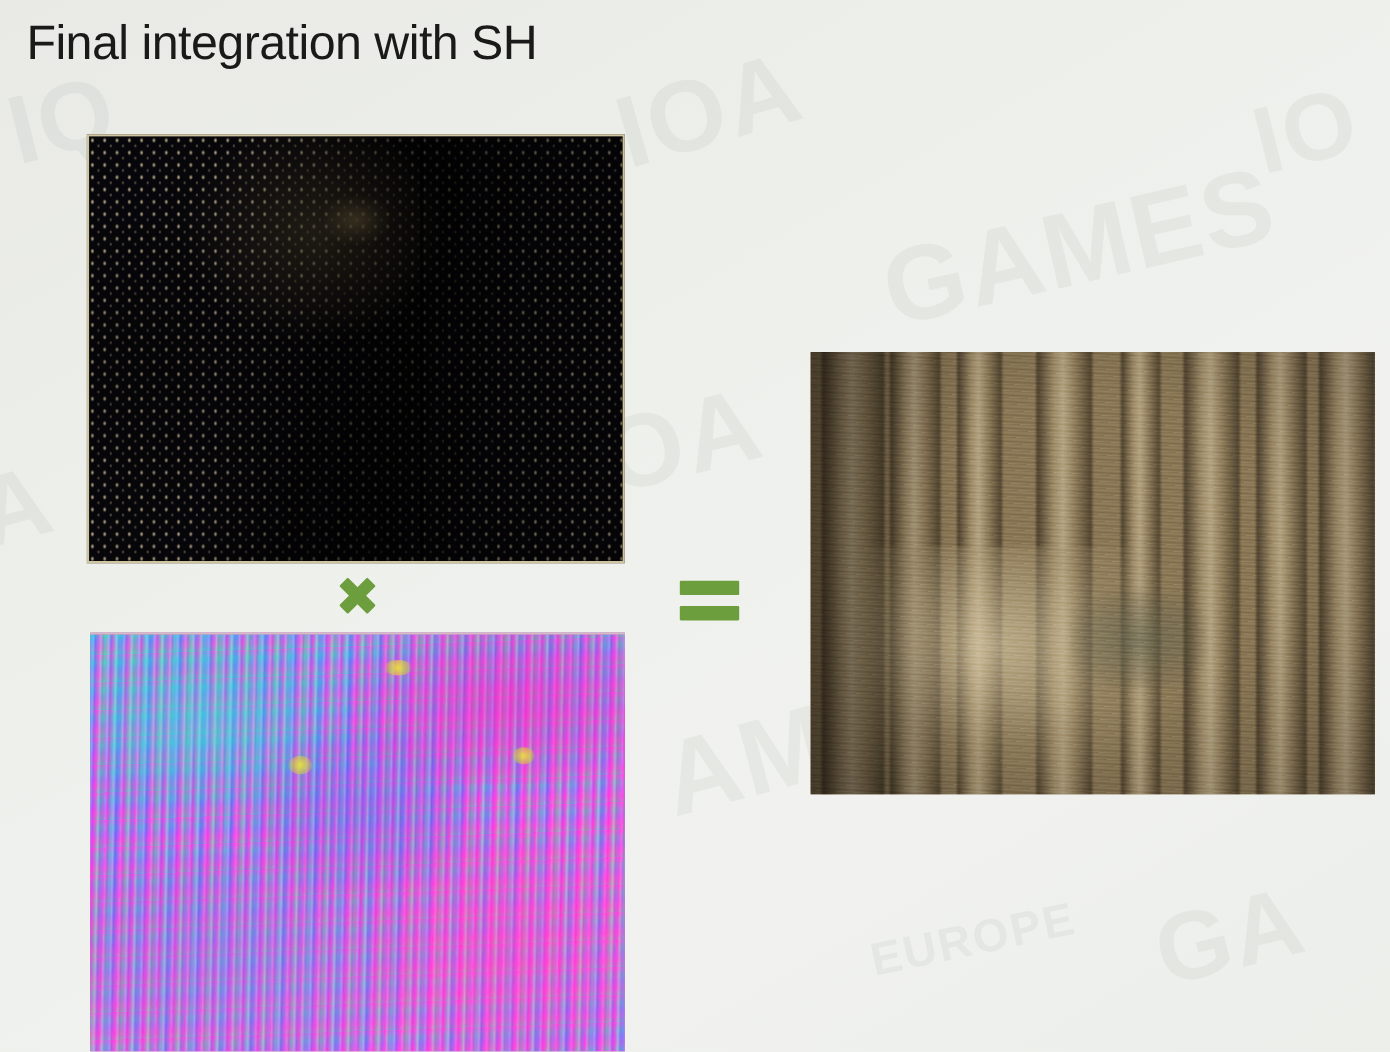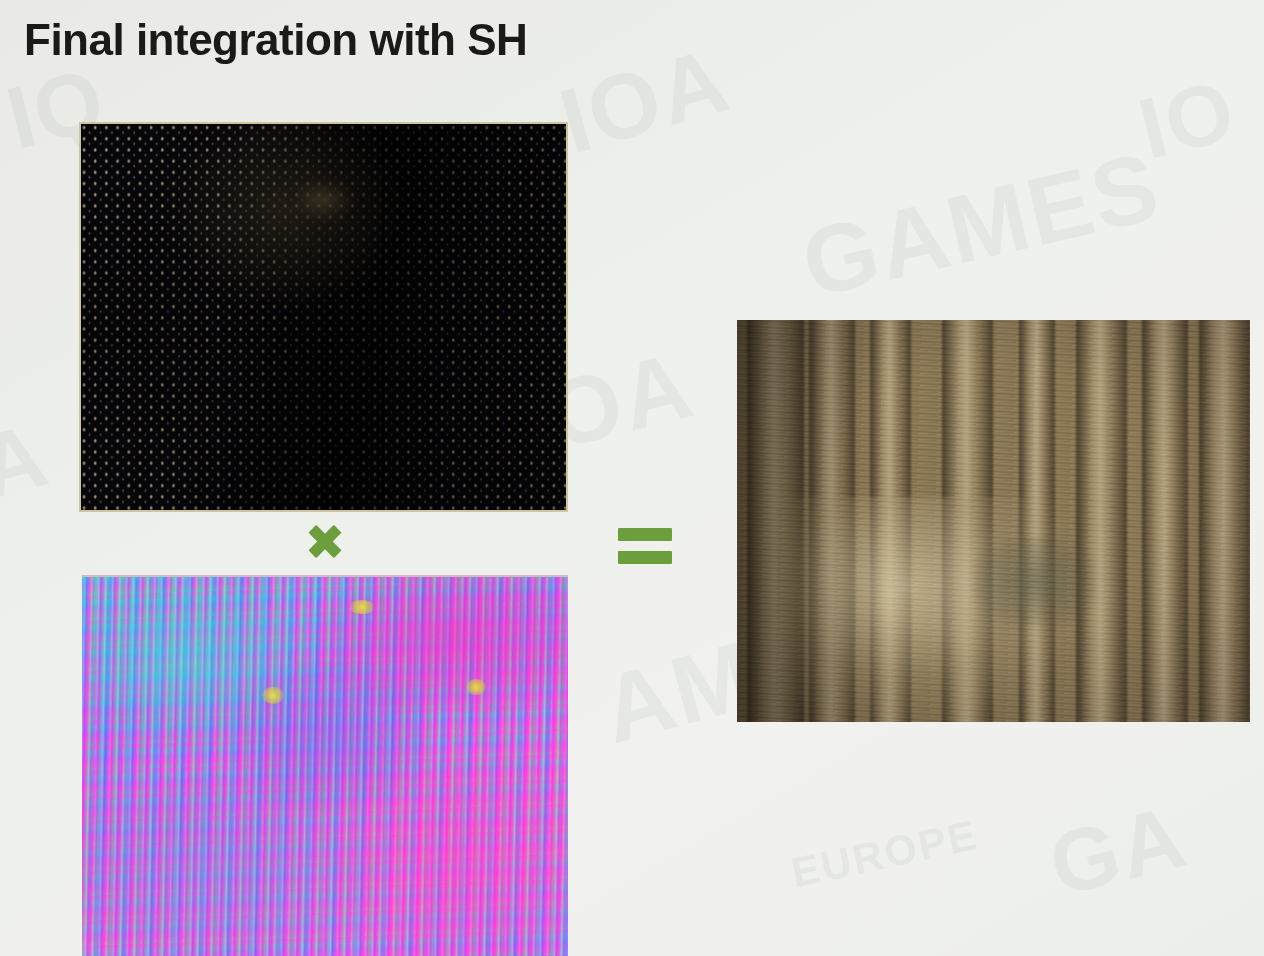--- a/index.html
+++ b/index.html
@@ -37,21 +37,21 @@
   .wm-8 { left: 790px; top: 830px; font-size: 42px; transform: rotate(-12deg); }
   .wm-9 { left: 1050px; top: 800px; font-size: 88px; transform: rotate(-14deg); }
   .wm-10{ left: 330px; top: 700px; font-size: 92px; transform: rotate(-14deg); }
 
   
   #page-title {
     position: absolute;
     left: 24px;
     top: 16px;
     font-size: 44px;
-    font-weight: 700;
+    font-weight: 400;
     color: #1a1a18;
     letter-spacing: -0.5px;
     line-height: 1.1;
   }
 
   
   .panel {
     position: absolute;
     overflow: hidden;
     background: #111;

